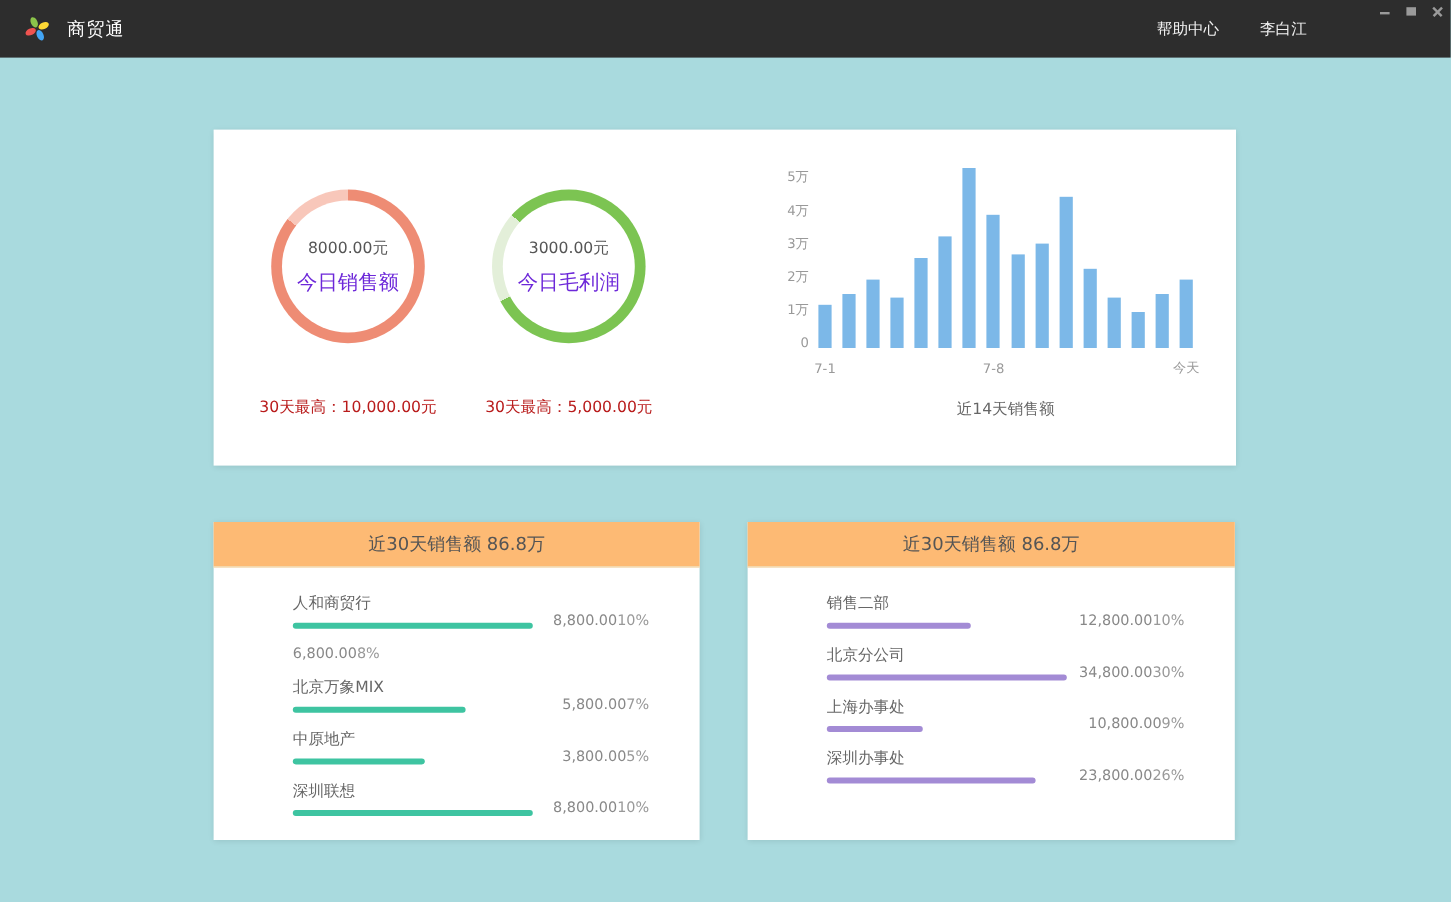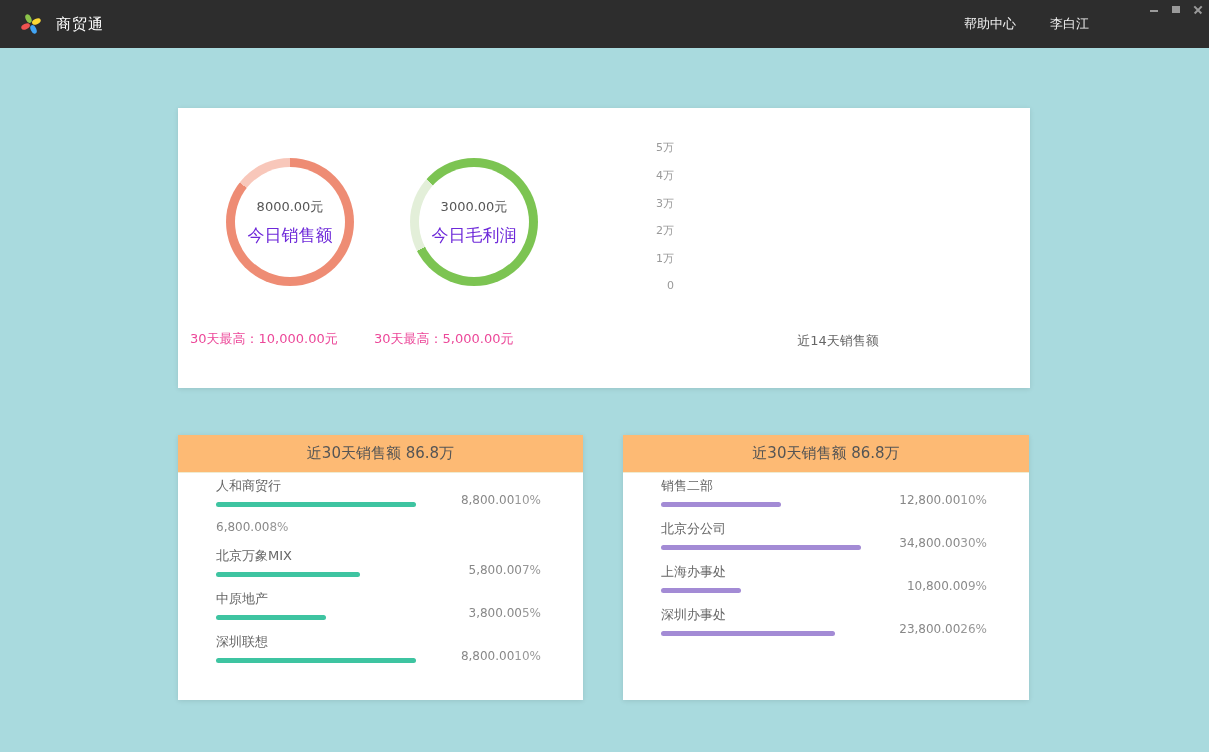--- a/index.html
+++ b/index.html
@@ -47,21 +47,21 @@
   .ring { position:absolute; width:128px; height:128px; border-radius:50%; }
   #ring-sales  { left:48px;  top:50px; background:conic-gradient(#ee8c74 0deg 308deg, #f8c7ba 308deg 360deg); }
   #ring-profit { left:232px; top:50px; background:conic-gradient(#7cc452 0deg 243deg, #e3efd9 243deg 312deg, #7cc452 312deg 360deg); }
   .ring-inner {
     position:absolute; left:9px; top:9px; right:9px; bottom:9px;
     background:#ffffff; border-radius:50%;
     display:flex; flex-direction:column; align-items:center; justify-content:center; gap:8px;
   }
   .ring-value { font-size:13px; color:#555; }
   .ring-label { font-size:17px; color:#6d28d9; }
-  .ring-note { position:absolute; width:200px; top:222px; text-align:left; font-size:13px; color:#ec4899; }
+  .ring-note { position:absolute; width:200px; top:222px; text-align:center; font-size:13px; color:#b91c1c; }
   #note-sales { left:12px; }
   #note-profit { left:196px; }
 
   
   .trend { position:absolute; left:468px; top:32px; display:flex; align-items:flex-start; }
   .yaxis {
     width:36px; height:152px; display:flex; flex-direction:column;
     justify-content:space-between; align-items:flex-end; padding-right:8px;
     font-size:11px; color:#999;
   }
@@ -69,21 +69,21 @@
   .vbar { position:absolute; bottom:0; width:11px; background:#7cb8e8; }
   .xlabel { position:absolute; bottom:-24px; font-size:11px; color:#999; transform:translateX(-50%); white-space:nowrap; }
   .trend-caption { position:absolute; left:504px; top:224px; width:312px; text-align:center; font-size:13px; color:#666; }
 
   
   .card-header {
     height:38px; background:#fdba74; border-bottom:1px solid #efecd2;
     display:flex; align-items:center; justify-content:center;
     font-size:15px; color:#555;
   }
-  .rows { padding:4px 42px 0 38px; }
+  .rows { padding:21px 42px 0 38px;margin-left:28px; }
   .row { display:flex; justify-content:space-between; align-items:flex-end; margin-bottom:13px; }
   .row-left { width:200px; }
   .row-label { font-size:13px; color:#666; margin-bottom:7px; }
   .hbar { height:5px; border-radius:3px; }
   .hbar-teal { background:#3ec4a1; }
   .hbar-purple { background:#a38bd5; }
   .row-right { display:flex; align-items:baseline; margin-bottom:0px; }
   .row-amount { font-size:12px; color:#888; }
   .row-pct { font-size:12px; color:#999; }
 </style>
@@ -134,20 +134,41 @@
 
   <div class="trend">
     <div class="yaxis" id="trend-yaxis">
         <span>5万</span>
         <span>4万</span>
         <span>3万</span>
         <span>2万</span>
         <span>1万</span>
         <span>0</span>
       </div>
+    <div class="plot" id="trend-plot">
+        <div class="vbar" style="left: 0px; height: 24%;"></div>
+        <div class="vbar" style="left: 20.0667px; height: 30%;"></div>
+        <div class="vbar" style="left: 40.1333px; height: 38%;"></div>
+        <div class="vbar" style="left: 60.2px; height: 28%;"></div>
+        <div class="vbar" style="left: 80.2667px; height: 50%;"></div>
+        <div class="vbar" style="left: 100.333px; height: 62%;"></div>
+        <div class="vbar" style="left: 120.4px; height: 100%;"></div>
+        <div class="vbar" style="left: 140.467px; height: 74%;"></div>
+        <div class="vbar" style="left: 160.533px; height: 52%;"></div>
+        <div class="vbar" style="left: 180.6px; height: 58%;"></div>
+        <div class="vbar" style="left: 200.667px; height: 84%;"></div>
+        <div class="vbar" style="left: 220.733px; height: 44%;"></div>
+        <div class="vbar" style="left: 240.8px; height: 28%;"></div>
+        <div class="vbar" style="left: 260.867px; height: 20%;"></div>
+        <div class="vbar" style="left: 280.933px; height: 30%;"></div>
+        <div class="vbar" style="left: 301px; height: 38%;"></div>
+        <span class="xlabel" style="left: 5.5px;">7-1</span>
+        <span class="xlabel" style="left: 145.967px;">7-8</span>
+        <span class="xlabel" style="left: 306.5px;">今天</span>
+      </div>
   </div>
   <div class="trend-caption">近14天销售额</div>
 </div>
 
 <div class="card" id="card-customers">
   <div class="card-header">近30天销售额 86.8万</div>
   <div class="rows">
     <div class="row">
       <div class="row-left">
         <div class="row-label">人和商贸行</div>

